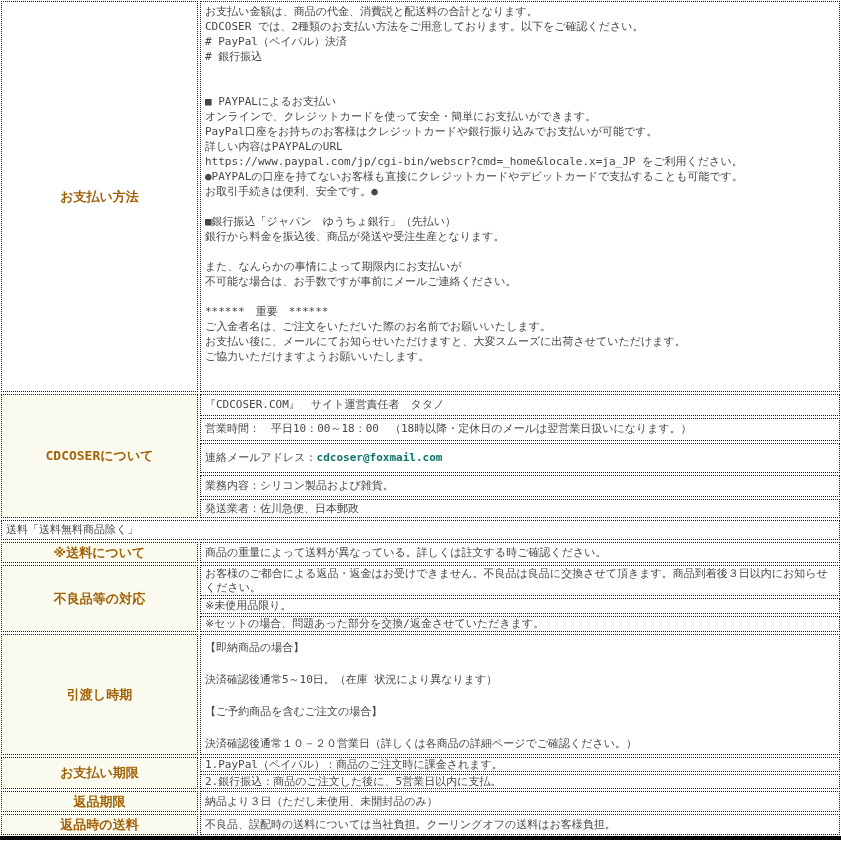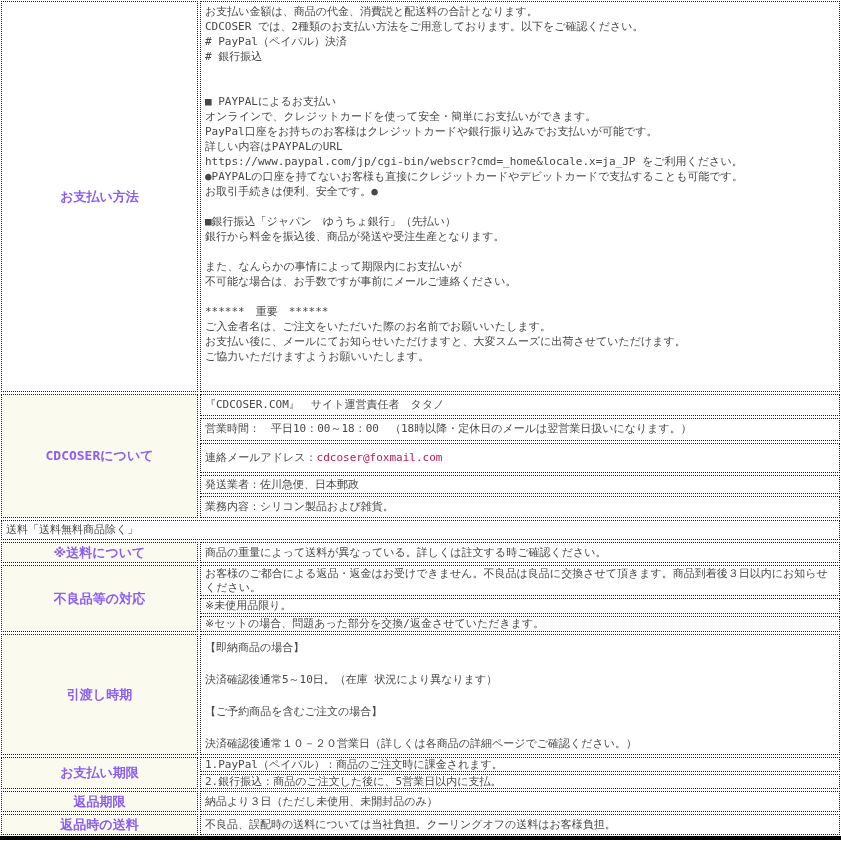--- a/index.html
+++ b/index.html
@@ -1,27 +1,27 @@
 <!DOCTYPE html>
 <html><head>
 <meta charset="utf-8">
 <style>
   html,body{margin:0;padding:0;background:#fff;}
   body{font-family:"DejaVu Sans Mono","DejaVu Sans",sans-serif;color:#474747;}
   .tbl{width:841px;box-sizing:border-box;border-bottom:4px solid #000;}
   .sec{display:flex;align-items:stretch;}
   .lbl{flex:0 0 197px;margin:1px;border:1px dotted #1a1a1a;background:#FAFAEE;
        display:flex;align-items:center;justify-content:center;text-align:center;
-       font-weight:bold;font-size:13px;color:#8b5cf6;padding:0 4px;box-sizing:border-box;}
+       font-weight:bold;font-size:13px;color:#a16207;padding:0 4px;box-sizing:border-box;}
   .lbl.white{background:#ffffff;}
   .content{flex:1 1 auto;display:flex;flex-direction:column;min-width:0;}
   .sub{margin:1px;border:1px dotted #1a1a1a;padding:2px 4px;font-size:11px;
        line-height:15px;box-sizing:border-box;overflow:hidden;}
   .pre{white-space:pre-wrap;word-break:break-all;}
-  .em{font-weight:normal;color:#be185d;}
+  .em{font-weight:bold;color:#0f766e;}
   .s1-sub{min-height:391px;}
   .s2-r1{min-height:22px;}
   .s2-r2{min-height:23px;}
   .s2-r3{min-height:26px;line-height:24px;}
   .s2-r4{min-height:22px;}
   .s2-r5{min-height:13px;padding-top:1px;padding-bottom:1px;}
   .s3-sub{min-height:20px;padding-top:1px;}
   .s4-sub{min-height:21px;}
   .s5-r1{min-height:27px;line-height:14px;padding-top:1px;padding-bottom:0;}
   .s5-r2,.s5-r3,.s5-r4{min-height:12px;line-height:12px;padding-top:1px;padding-bottom:1px;}
@@ -66,22 +66,22 @@
   </div>
 
   <div class="sec">
     <div class="lbl">CDCOSERについて</div>
     <div class="content">
       <div class="sub s2-r1">『CDCOSER.COM』　サイト運営責任者　タタノ</div>
       <div class="sub s2-r2">営業時間：　平日10：00～18：00　（18時以降・定休日のメールは翌営業日扱いになります。）</div>
       <div class="sub s2-r3">
         <span>連絡メールアドレス：</span><span class="em">cdcoser@foxmail.com</span>
       </div>
+      <div class="sub s2-r4">業務内容：シリコン製品および雑貨。</div>
       <div class="sub s2-r5">発送業者：佐川急便、日本郵政</div>
-      <div class="sub s2-r4">業務内容：シリコン製品および雑貨。</div>
     </div>
   </div>
 
   <div class="sec">
     <div class="content">
       <div class="sub s3-sub">送料「送料無料商品除く」</div>
     </div>
   </div>
 
   <div class="sec">

